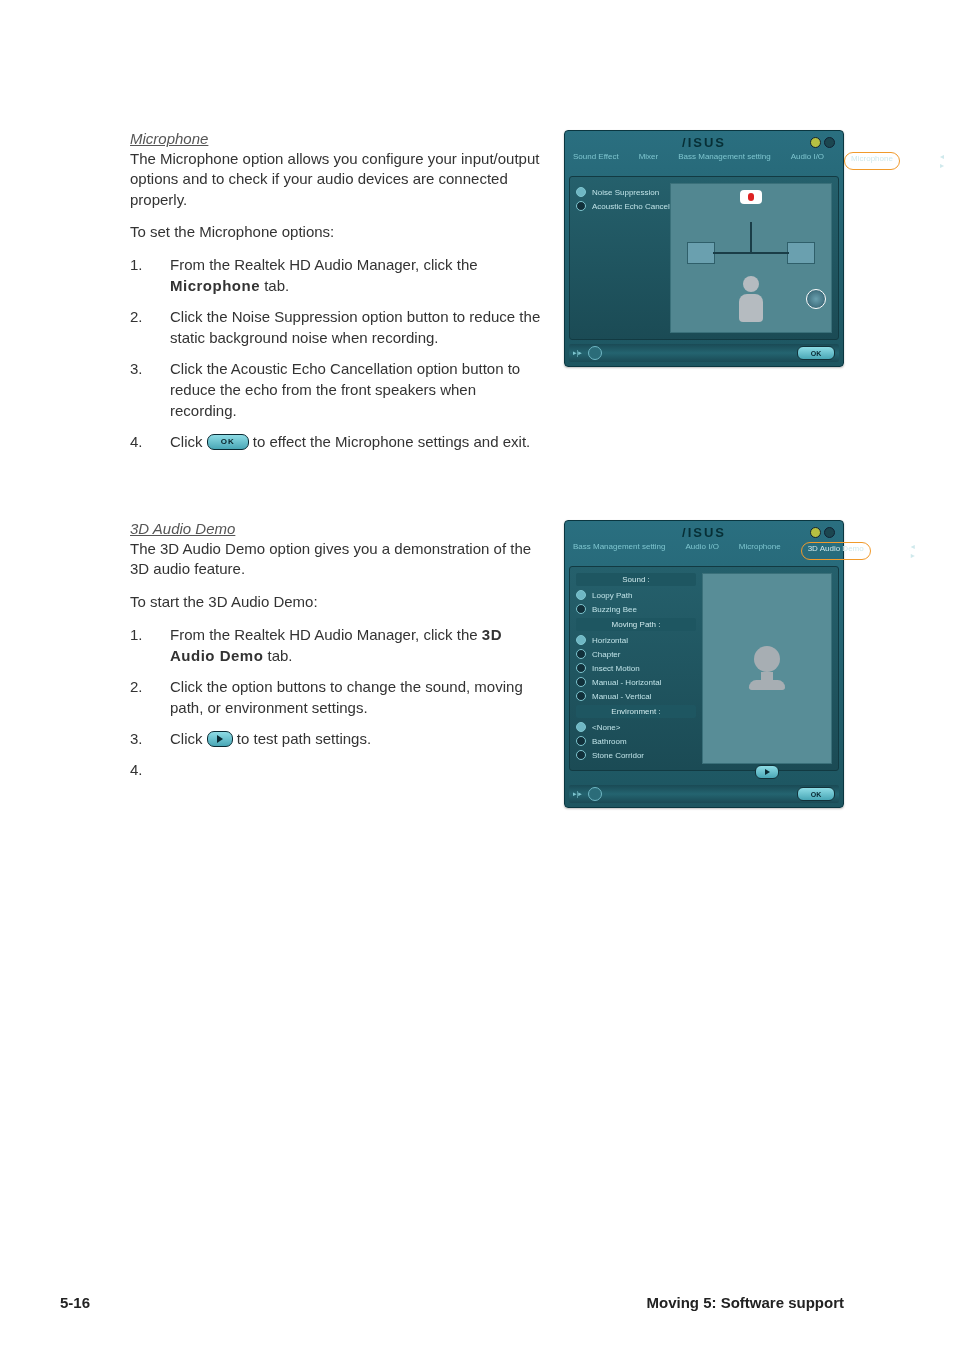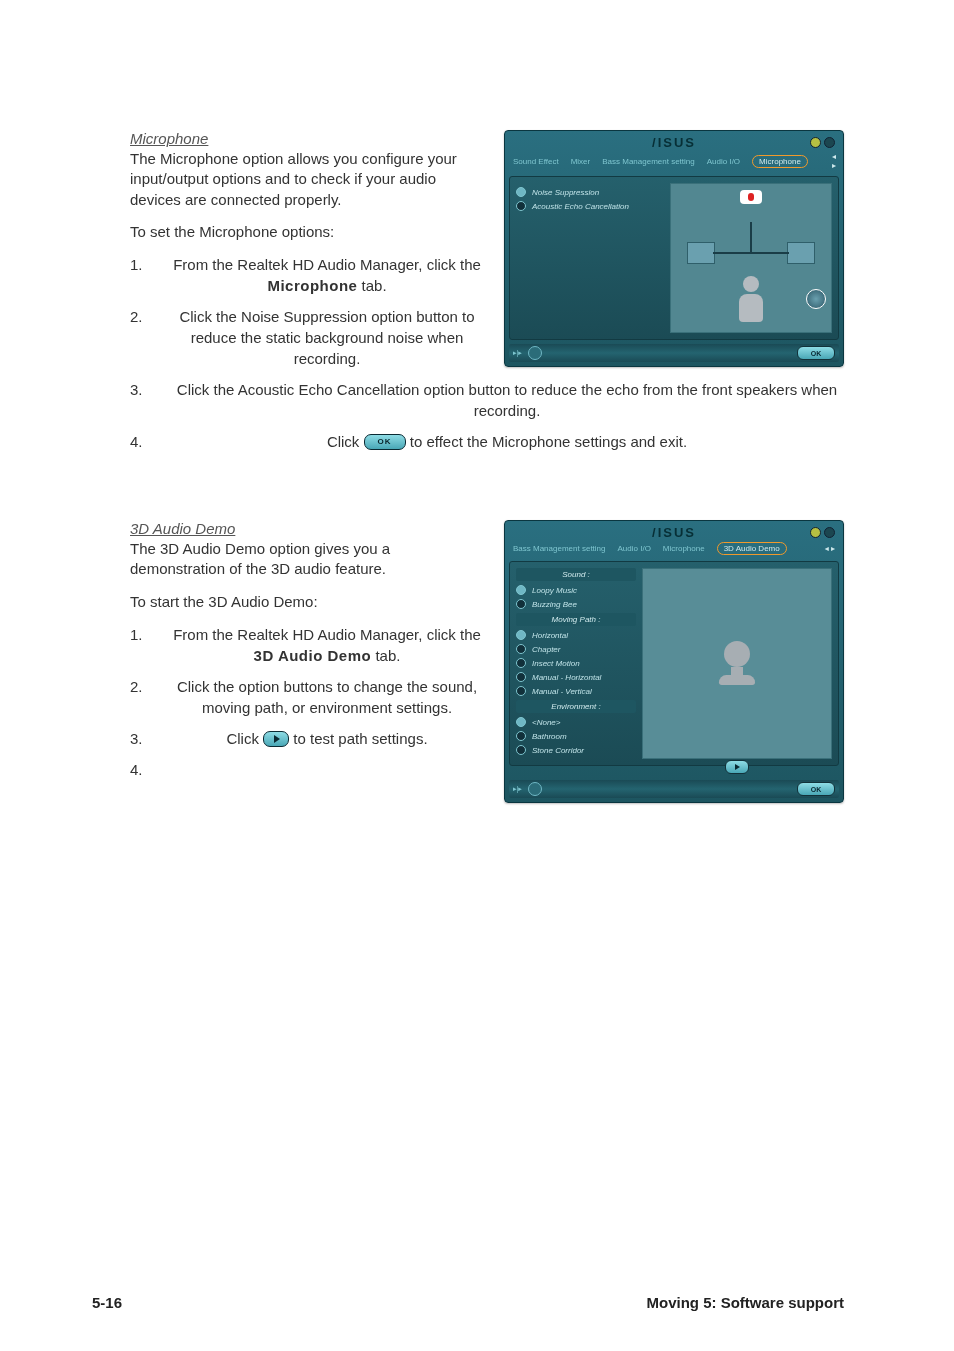--- a/index.html
+++ b/index.html
@@ -19,49 +19,48 @@
   }
   .section-title {
     font-style: italic;
     text-decoration: underline;
     color: #555;
     margin: 0 0 2px 0;
   }
   .clearfix::after { content: ""; display: table; clear: both; }
   .float-right { float: right; }
   .screenshot {
-    width: 340px;
+    width: 280px;
     background: linear-gradient(#2a6f80, #1d5560);
     border: 1px solid #0a3640;
     border-radius: 4px;
     box-shadow: 0 1px 2px rgba(0,0,0,0.25);
     padding: 4px;
     box-sizing: border-box;
     margin-left: 20px;
     margin-bottom: 10px;
     position: relative;
   }
   .ss-header { text-align: center; color:#072f36; font-weight:bold; font-size:13px; letter-spacing:2px; }
-  .ss-tabs { display:flex; gap:12px; font-size:8px; color:#7ec5cf; padding:2px 4px; align-items:center; }
+  .ss-tabs { display:flex; gap:20px; font-size:8px; color:#7ec5cf; padding:2px 4px; }
   .ss-tab { white-space:nowrap; }
   .ss-tab.active {
     border:1px solid #f19a2b; border-radius:9px; padding:1px 6px; color:#cfe9ec;
   }
   .ss-top-right { position:absolute; top:6px; right:8px; display:flex; gap:3px; }
   .ss-top-right .dot { width:9px; height:9px; border-radius:50%; background:#1b4650; border:1px solid #123; }
   .ss-top-right .dot.y { background:#b6c042; }
   .ss-body {
     margin-top:4px;
     background: linear-gradient(#25606c,#1b4b55);
     border:1px solid #123a42;
     border-radius:3px;
     padding:6px;
     min-height:150px;
     position:relative;
-    font-style:italic;
   }
   .ss-left-panel { font-size:8px; color:#bfe2e7; }
   .ss-row { display:flex; align-items:center; gap:6px; margin:4px 0; }
   .ss-radio { width:8px; height:8px; border-radius:50%; background:#11303a; border:1px solid #7ec5cf; display:inline-block; }
   .ss-radio.on { background:#6fb7c4; }
   .ss-graphic {
     position:absolute; right:6px; top:6px; bottom:6px; width:160px;
     background:#528791;
     border:1px solid #3a707a;
     display:flex; align-items:center; justify-content:center;
@@ -103,21 +102,21 @@
     width:36px; height:46px; position:relative;
   }
   .ss3d .head3d .sk { width:26px; height:26px; border-radius:50%; background:#a7aeb3; margin:0 auto; }
   .ss3d .head3d .nk { width:12px; height:8px; background:#a7aeb3; margin:0 auto; }
   .ss3d .head3d .sh { width:36px; height:10px; background:#a7aeb3; border-radius:8px 8px 3px 3px; margin:0 auto; }
 
   .para { margin: 0 0 12px 0; line-height:1.35; }
   ol.steps { padding-left: 0; margin: 0 0 18px 0; list-style:none; }
   ol.steps > li { display:flex; margin-bottom:10px; line-height:1.4; }
   ol.steps > li > .num { width:40px; flex:none; }
-  ol.steps > li > .txt { flex:1;text-align:center; }
+  ol.steps > li > .txt { flex:1; }
   .txt b { font-weight:bold; letter-spacing:0.5px; }
 
   .inline-ok {
     display:inline-flex; align-items:center; justify-content:center;
     width:40px; height:14px; border-radius:7px; vertical-align:middle;
     background:linear-gradient(#8edce5,#49a7b6); border:1px solid #0a2a33;
     font-size:8px; color:#082229; font-weight:bold; letter-spacing:1px;
     position:relative; top:-1px;
   }
   .inline-play {
@@ -126,21 +125,21 @@
     background:linear-gradient(#8edce5,#49a7b6); border:1px solid #0a2a33;
     position:relative; top:-1px;
   }
   .inline-play .tri { width:0; height:0; border-left:6px solid #0a2a33; border-top:4px solid transparent; border-bottom:4px solid transparent; margin-left:1px; }
 
   .section-gap { height: 50px; }
 
   .footer-bar {
     position:absolute; left:0; right:0; bottom:40px;
     display:flex; justify-content:space-between;
-    padding: 0 110px 0 92px;
+    padding: 0 110px 0 60px;
     font-weight:bold; font-size:15px; color:#222;
   }
 
   
   .mic-diagram { position:relative; width:100%; height:100%; }
   .mic-bubble { position:absolute; top:6px; left:50%; transform:translateX(-50%); width:22px; height:14px; background:#fff; border-radius:4px; display:flex; align-items:center; justify-content:center; }
   .mic-bubble .m { width:6px; height:8px; background:#d22; border-radius:3px; }
   .mic-arrows { position:absolute; top:38px; left:16px; right:16px; height:60px; }
   .mic-arrows .box { position:absolute; width:26px; height:20px; background:#6aa0af; border:1px solid #2f5f6a; }
   .mic-arrows .box.l { left:0; top:20px; }
@@ -256,21 +255,21 @@
         <span class="ss-tab">Microphone</span>
         <span class="ss-tab active">3D Audio Demo</span>
         <span style="flex:1"></span>
         <span style="color:#cfe9ec;">◂ ▸</span>
       </div>
       <div class="ss-body">
         <div class="ss-left ss-left-panel">
           <div class="ss-box-header">Sound :</div>
           <div class="ss-row">
               <span class="ss-radio on"></span>
-              <span>Loopy Music</span>
+              <span>Loopy Path</span>
             </div>
           <div class="ss-row">
               <span class="ss-radio"></span>
               <span>Buzzing Bee</span>
             </div>
 
           <div class="ss-box-header" style="margin-top:4px;">Moving Path :</div>
           <div class="ss-row">
               <span class="ss-radio on"></span>
               <span>Horizontal</span>

